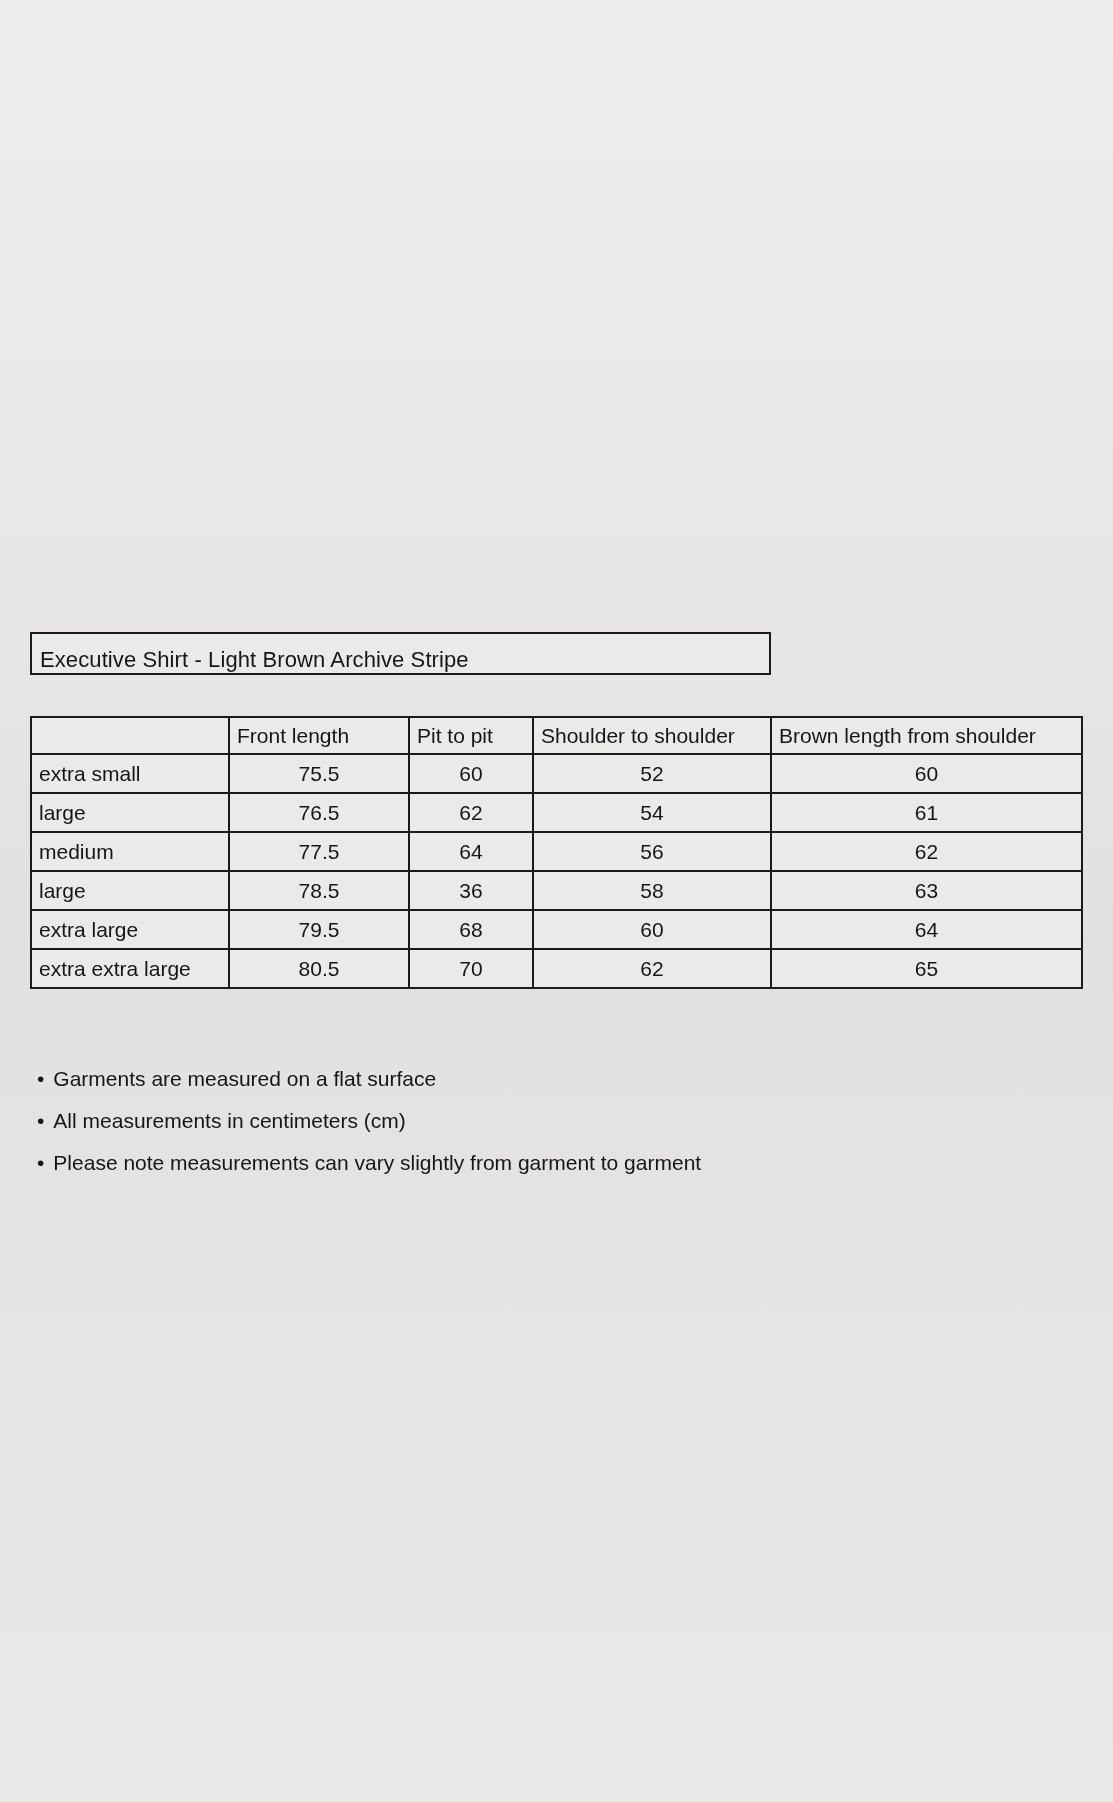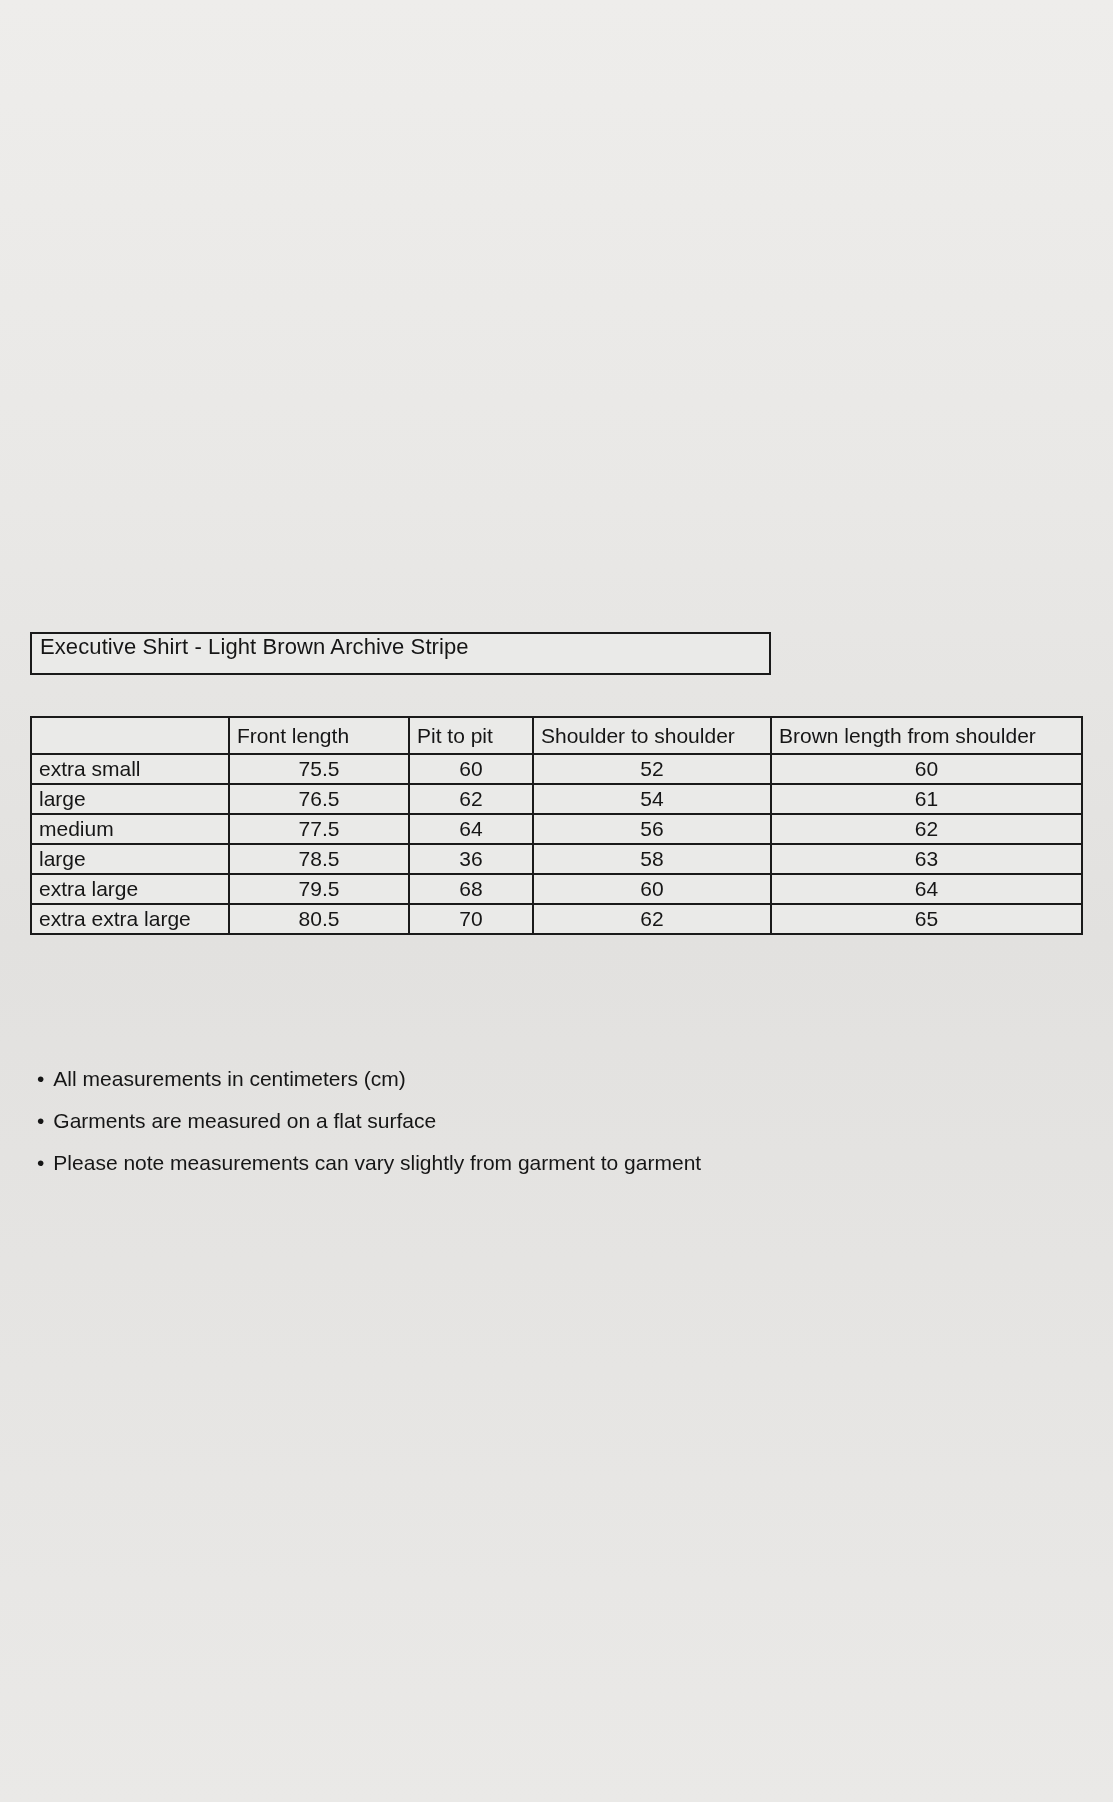--- a/index.html
+++ b/index.html
@@ -19,21 +19,21 @@
   .title-box {
     position: absolute;
     left: 30px;
     top: 632px;
     width: 741px;
     height: 43px;
     box-sizing: border-box;
     border: 2px solid #1a1a1a;
     background: #eaeae8;
     display: flex;
-    align-items: flex-start;
+    align-items: flex-end;
     padding-left: 8px;
     font-size: 22px;
     letter-spacing: 0.1px;
     white-space: nowrap;
   }
   table.size-chart {
     position: absolute;
     left: 30px;
     top: 716px;
     width: 1051px;
@@ -46,21 +46,21 @@
     border: 2px solid #1a1a1a;
     background: #eaeae8;
     font-weight: normal;
     text-align: left;
     padding: 0 7px;
     overflow: hidden;
     white-space: nowrap;
     vertical-align: middle;
   }
   table.size-chart thead tr { height: 37px; margin-left: 22px; }
-  table.size-chart tbody tr { height: 30px; }
+  table.size-chart tbody tr { height: 39px; }
   table.size-chart td.num { text-align: center; }
   .notes {
     position: absolute;
     left: 37px;
     top: 1058px;
     font-size: 21px;
   }
   .note {
     height: 42px;
     line-height: 42px;
@@ -136,21 +136,21 @@
       <td class="num">80.5</td>
       <td class="num">70</td>
       <td class="num">62</td>
       <td class="num">65</td>
     </tr>
   </tbody>
 </table>
 
 <div class="notes">
   <div class="note">
-    <span class="bullet">•</span><span>All measurements in centimeters (cm)</span>
+    <span class="bullet">•</span><span>Garments are measured on a flat surface</span>
   </div>
   <div class="note">
-    <span class="bullet">•</span><span>Garments are measured on a flat surface</span>
+    <span class="bullet">•</span><span>All measurements in centimeters (cm)</span>
   </div>
   <div class="note">
     <span class="bullet">•</span><span>Please note measurements can vary slightly from garment to garment</span>
   </div>
 </div>
 
 </body></html>

